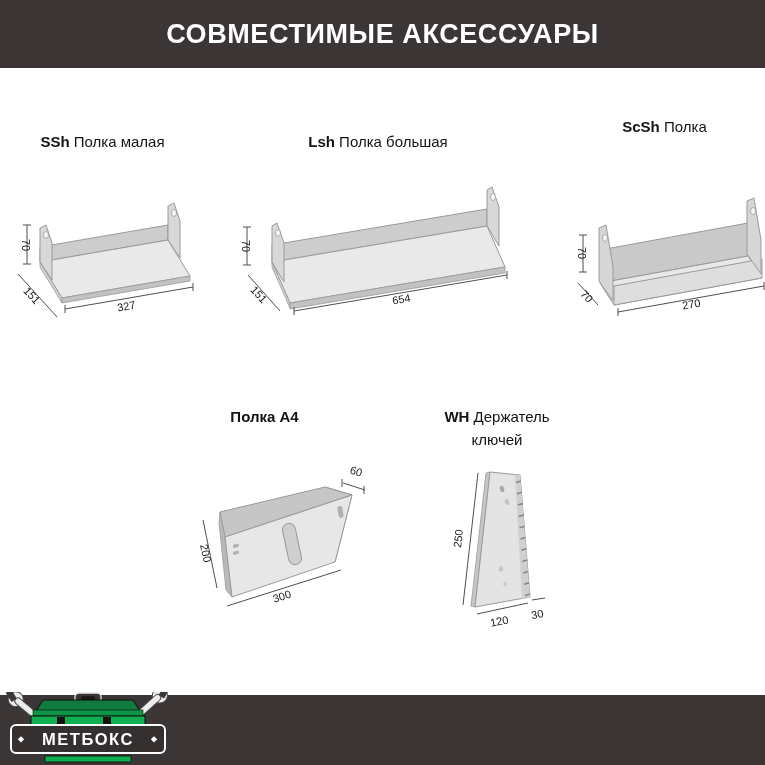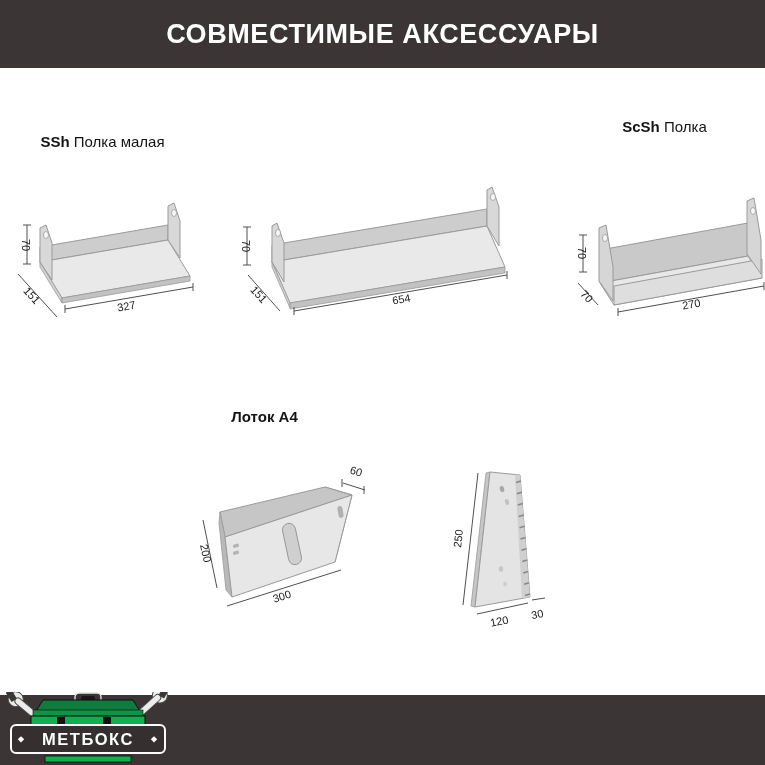--- a/index.html
+++ b/index.html
@@ -23,26 +23,35 @@
 <div class="page">
 
   <div class="bar header-bar">
     <div class="page-title">СОВМЕСТИМЫЕ АКСЕССУАРЫ</div>
   </div>
 
   <div class="plabel" style="left:20px;top:131px;width:165px;">
     <span class="code">SSh</span>
     <span>Полка малая</span>
   </div>
+  <div class="plabel" style="left:288px;top:131px;width:180px;">
+    <span class="code">Lsh</span>
+    <span>Полка большая</span>
+  </div>
   <div class="plabel" style="left:592px;top:116px;width:145px;">
     <span class="code">ScSh</span>
     <span>Полка</span>
   </div>
   <div class="plabel" style="left:182px;top:406px;width:165px;">
-    <span class="code">Лоток A4</span>
+    <span class="code">Полка A4</span>
+  </div>
+  <div class="plabel" style="left:427px;top:406px;width:140px;">
+    <span class="code">WH</span>
+    <span>Держатель</span>
+    <span class="line2">ключей</span>
   </div>
 
   <svg style="left:15px;top:188px;" width="200" height="140" viewBox="0 0 200 140">
     <polygon points="25,74 153,52 153,37 25,59" fill="#cdcdcd" stroke="#9a9a9a" stroke-width="1"></polygon>
     <polygon points="25,74 153,52 175,88 47,110" fill="#e9e9e9" stroke="#9a9a9a" stroke-width="1"></polygon>
     <polygon points="25,74 47,110 47,115 25,79" fill="#d2d2d2" stroke="#9a9a9a" stroke-width="0.8"></polygon>
     <polygon points="47,110 175,88 175,93 47,115" fill="#c2c2c2" stroke="#9a9a9a" stroke-width="0.8"></polygon>
     <polygon points="25,74 37,92 37,55 31,37 25,40" fill="#d8d8d8" stroke="#9a9a9a" stroke-width="1"></polygon>
     <ellipse cx="31" cy="47" rx="2.5" ry="3.5" fill="#f7f7f7" stroke="#9a9a9a" stroke-width="0.8"></ellipse>
     <polygon points="153,52 165,70 165,33 159,15 153,18" fill="#d8d8d8" stroke="#9a9a9a" stroke-width="1"></polygon>

